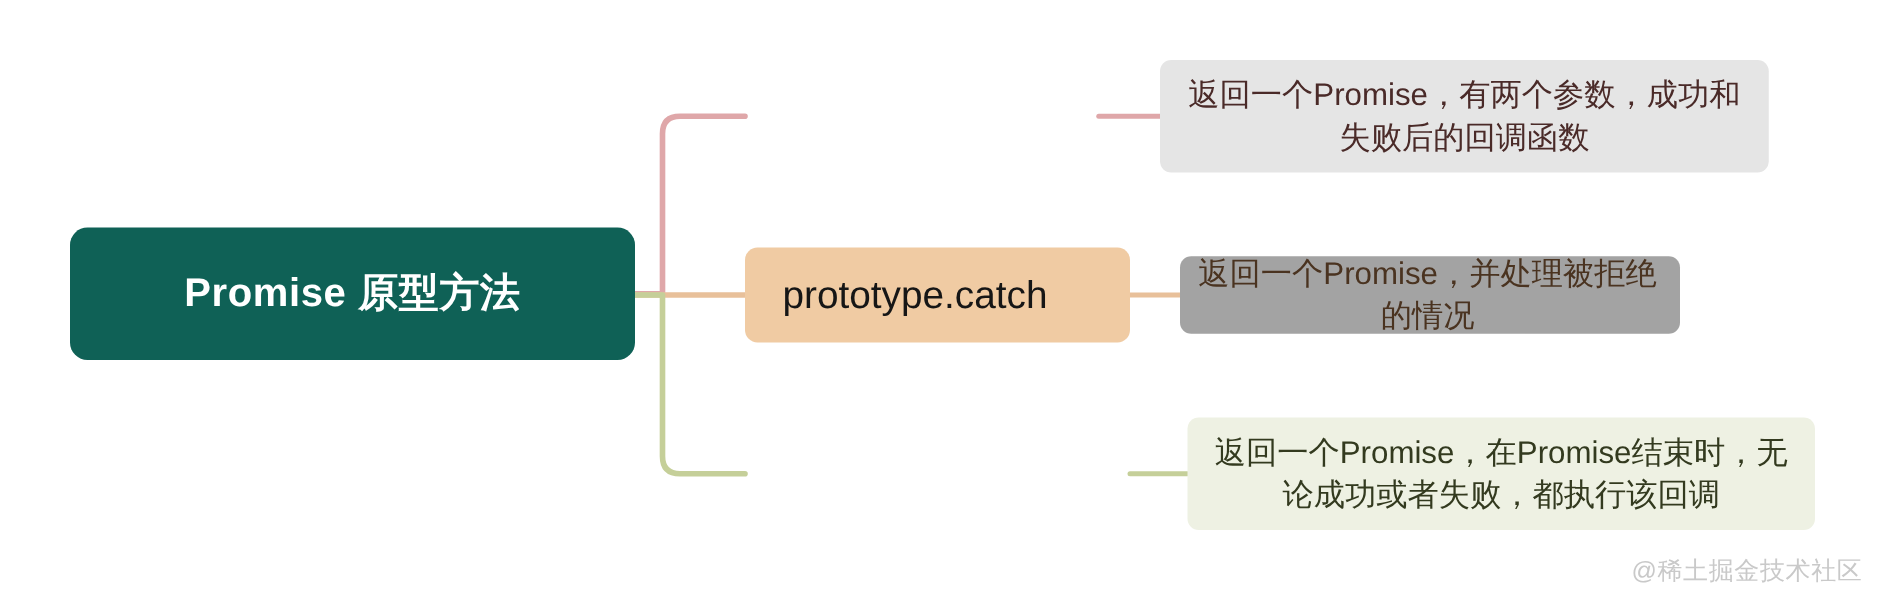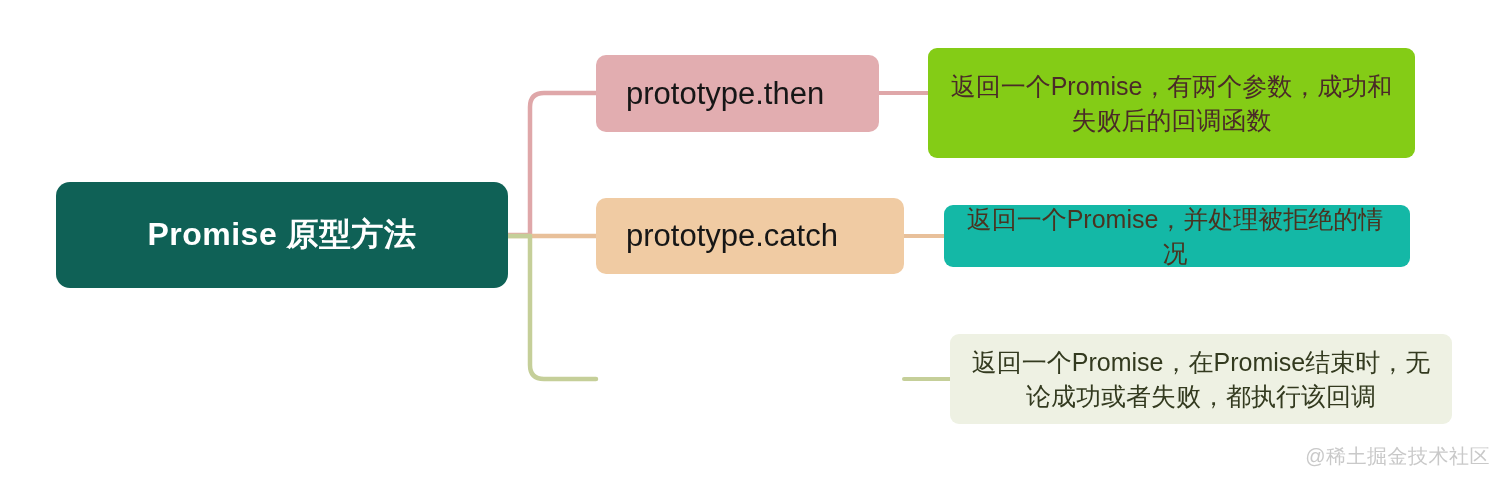--- a/index.html
+++ b/index.html
@@ -100,31 +100,31 @@
     padding: 8px 16px;
   }
   .desc-box .desc-text {
     font-size: 25px;
     line-height: 1.36;
   }
   #desc-then {
     left: 928px;
     top: 48px;
     width: 487px;
-    height: 110px;
-    background: #84cc16;
+    height: 90px;
+    background: #e5e5e5;
   }
   #desc-then .desc-text { color: #4a2a28; }
 
   #desc-catch {
     left: 944px;
     top: 205px;
-    width: 466px;
+    width: 400px;
     height: 62px;
-    background: #14b8a6;
+    background: #a3a3a3;
     padding-left: 12px;
   }
   #desc-catch .desc-text { color: #4a3320; }
 
   #desc-finally {
     left: 950px;
     top: 334px;
     width: 502px;
     height: 90px;
     background: #eef1e3;
@@ -157,23 +157,20 @@
 
     <path id="stub-then" d="M 879 93 L 928 93" stroke="#dfa7a9" stroke-width="4" fill="none" stroke-linecap="round"></path>
     <path id="stub-catch" d="M 904 236 L 944 236" stroke="#e8c09a" stroke-width="4" fill="none" stroke-linecap="round"></path>
     <path id="stub-finally" d="M 904 379 L 950 379" stroke="#c5cf99" stroke-width="4" fill="none" stroke-linecap="round"></path>
   </svg>
 
   <div class="node" id="root-node">
     <span class="root-label">Promise 原型方法</span>
   </div>
 
-  <div class="node method-node" id="node-then">
-    <span class="method-label">prototype.then</span>
-  </div>
   <div class="desc-box" id="desc-then">
     <span class="desc-text">返回一个Promise，有两个参数，成功和失败后的回调函数</span>
   </div>
 
   <div class="node method-node" id="node-catch">
     <span class="method-label">prototype.catch</span>
   </div>
   <div class="desc-box" id="desc-catch">
     <span class="desc-text">返回一个Promise，并处理被拒绝的情况</span>
   </div>

